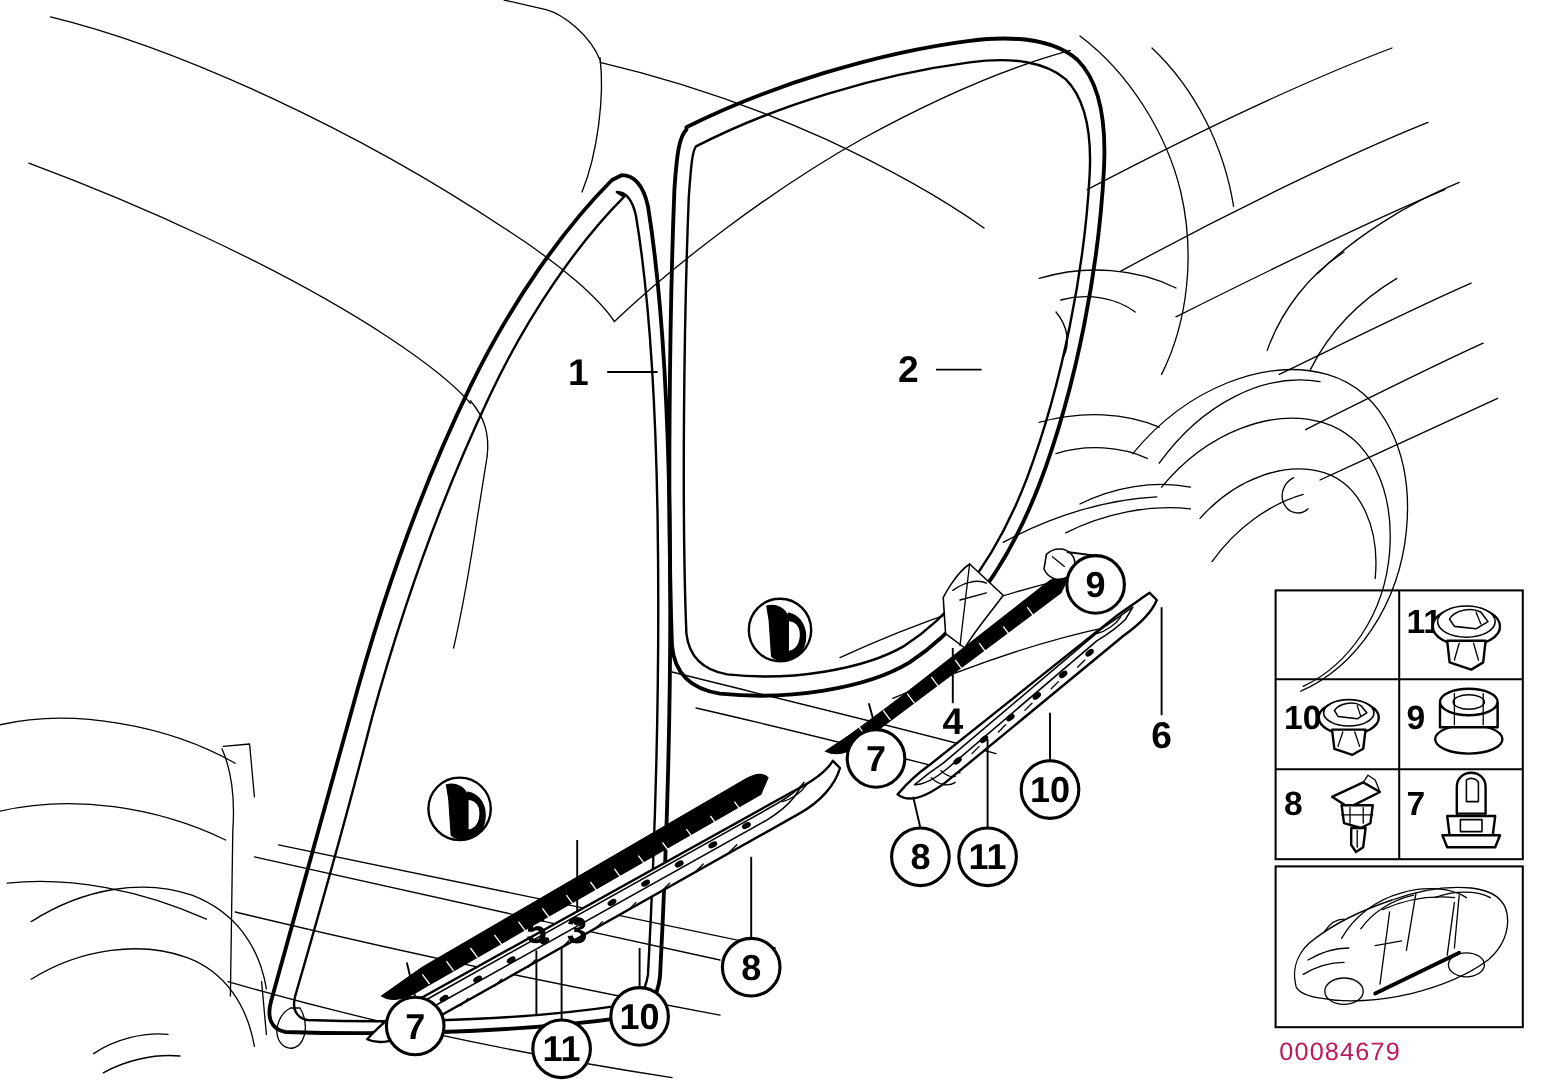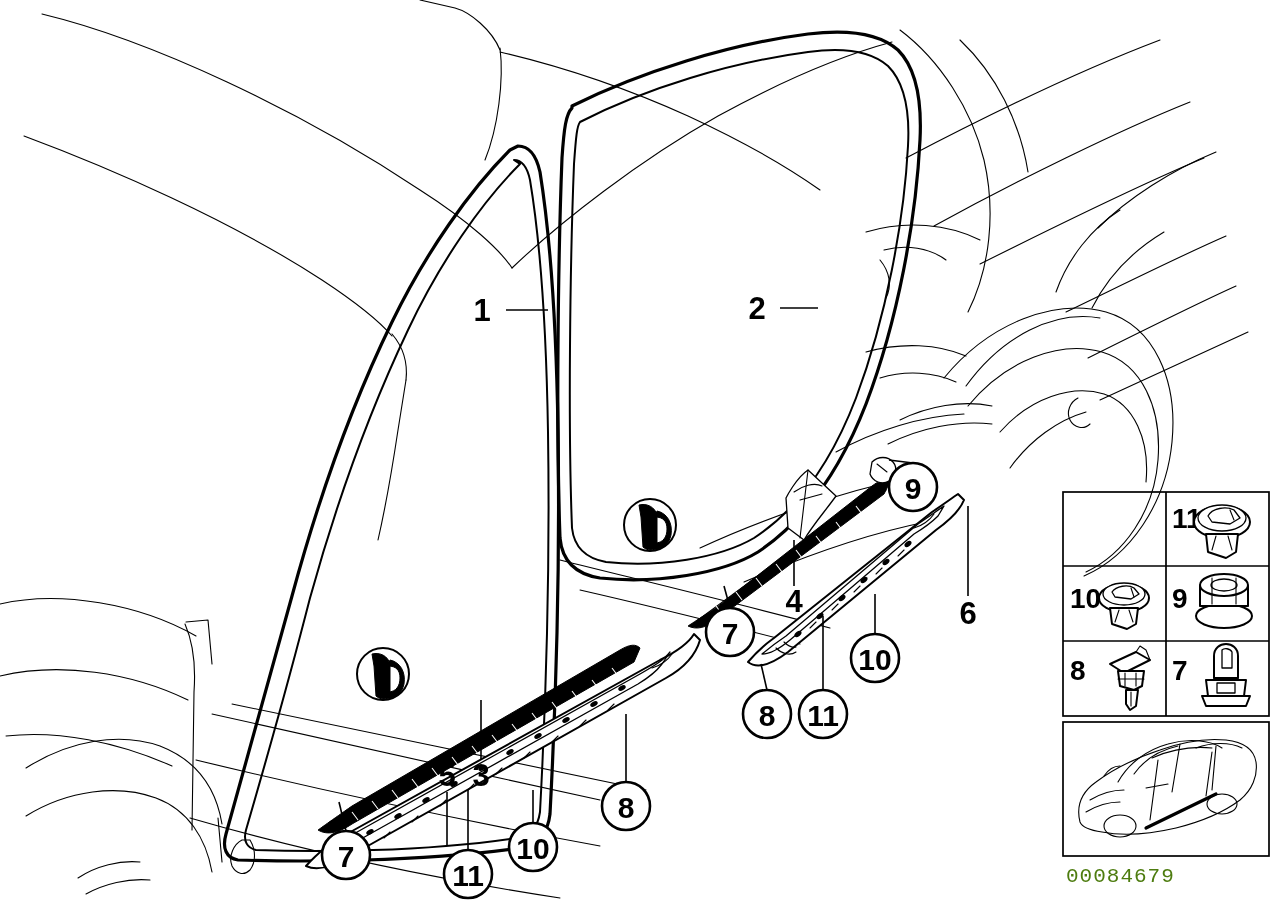--- a/index.html
+++ b/index.html
@@ -16,21 +16,21 @@
   .fillwht{fill:#fff;stroke:#000;stroke-width:2.0;stroke-linejoin:round;}
   .fillwht-thin{fill:#fff;stroke:#000;stroke-width:1.3;stroke-linejoin:round;}
   .bubble{fill:#fff;stroke:#000;stroke-width:2.6;}
   .numtxt{font-family:"Liberation Sans",sans-serif;font-weight:bold;
           font-size:30px;text-anchor:middle;dominant-baseline:central;fill:#000;}
   .lbltxt{font-family:"Liberation Sans",sans-serif;font-weight:bold;
           font-size:31px;text-anchor:middle;dominant-baseline:central;fill:#000;}
   .legnum{font-family:"Liberation Sans",sans-serif;font-weight:bold;
           font-size:28px;text-anchor:start;dominant-baseline:central;fill:#000;}
   #diagram-id{position:absolute;left:1066px;top:865px;
-      font-family:Liberation Mono, monospace;font-size:21px;letter-spacing:1px;color:#4d7c0f;}
+      font-family:Liberation Sans, sans-serif;font-size:21px;letter-spacing:1px;color:#be185d;}
 </style>
 </head>
 <body>
 
 <div id="stage">
 
   <svg class="layer" viewBox="0 0 1288 910">
     <g>
 
       <path class="thin" d="M42,14 C150,40 300,110 420,190 C470,222 500,250 512,268"></path>

